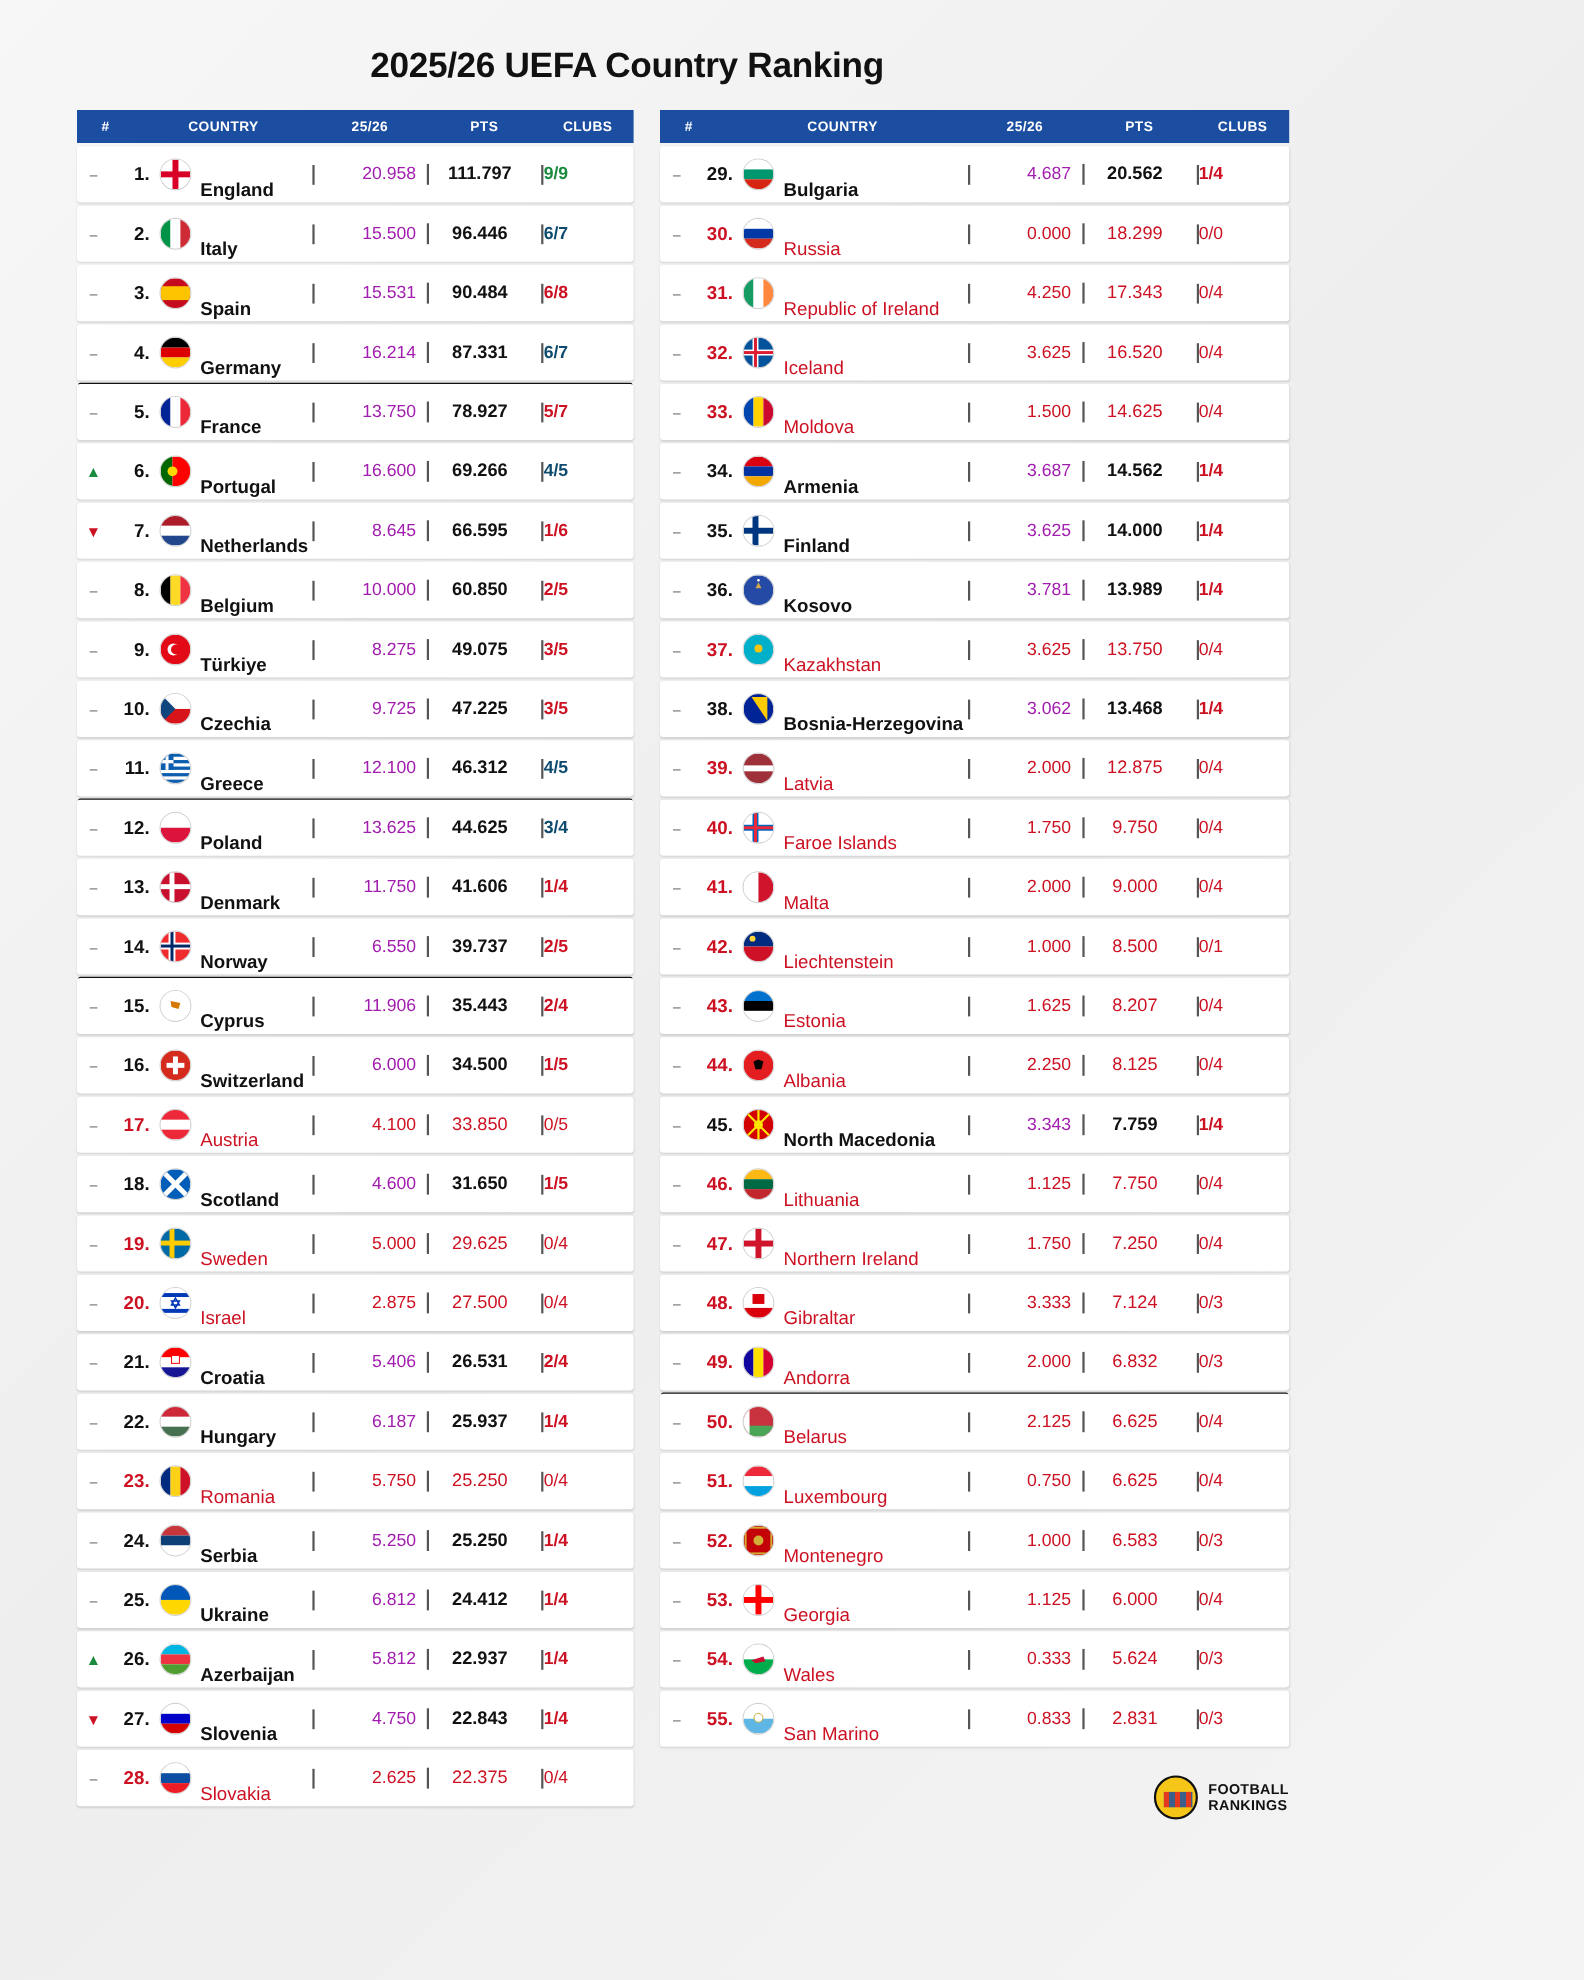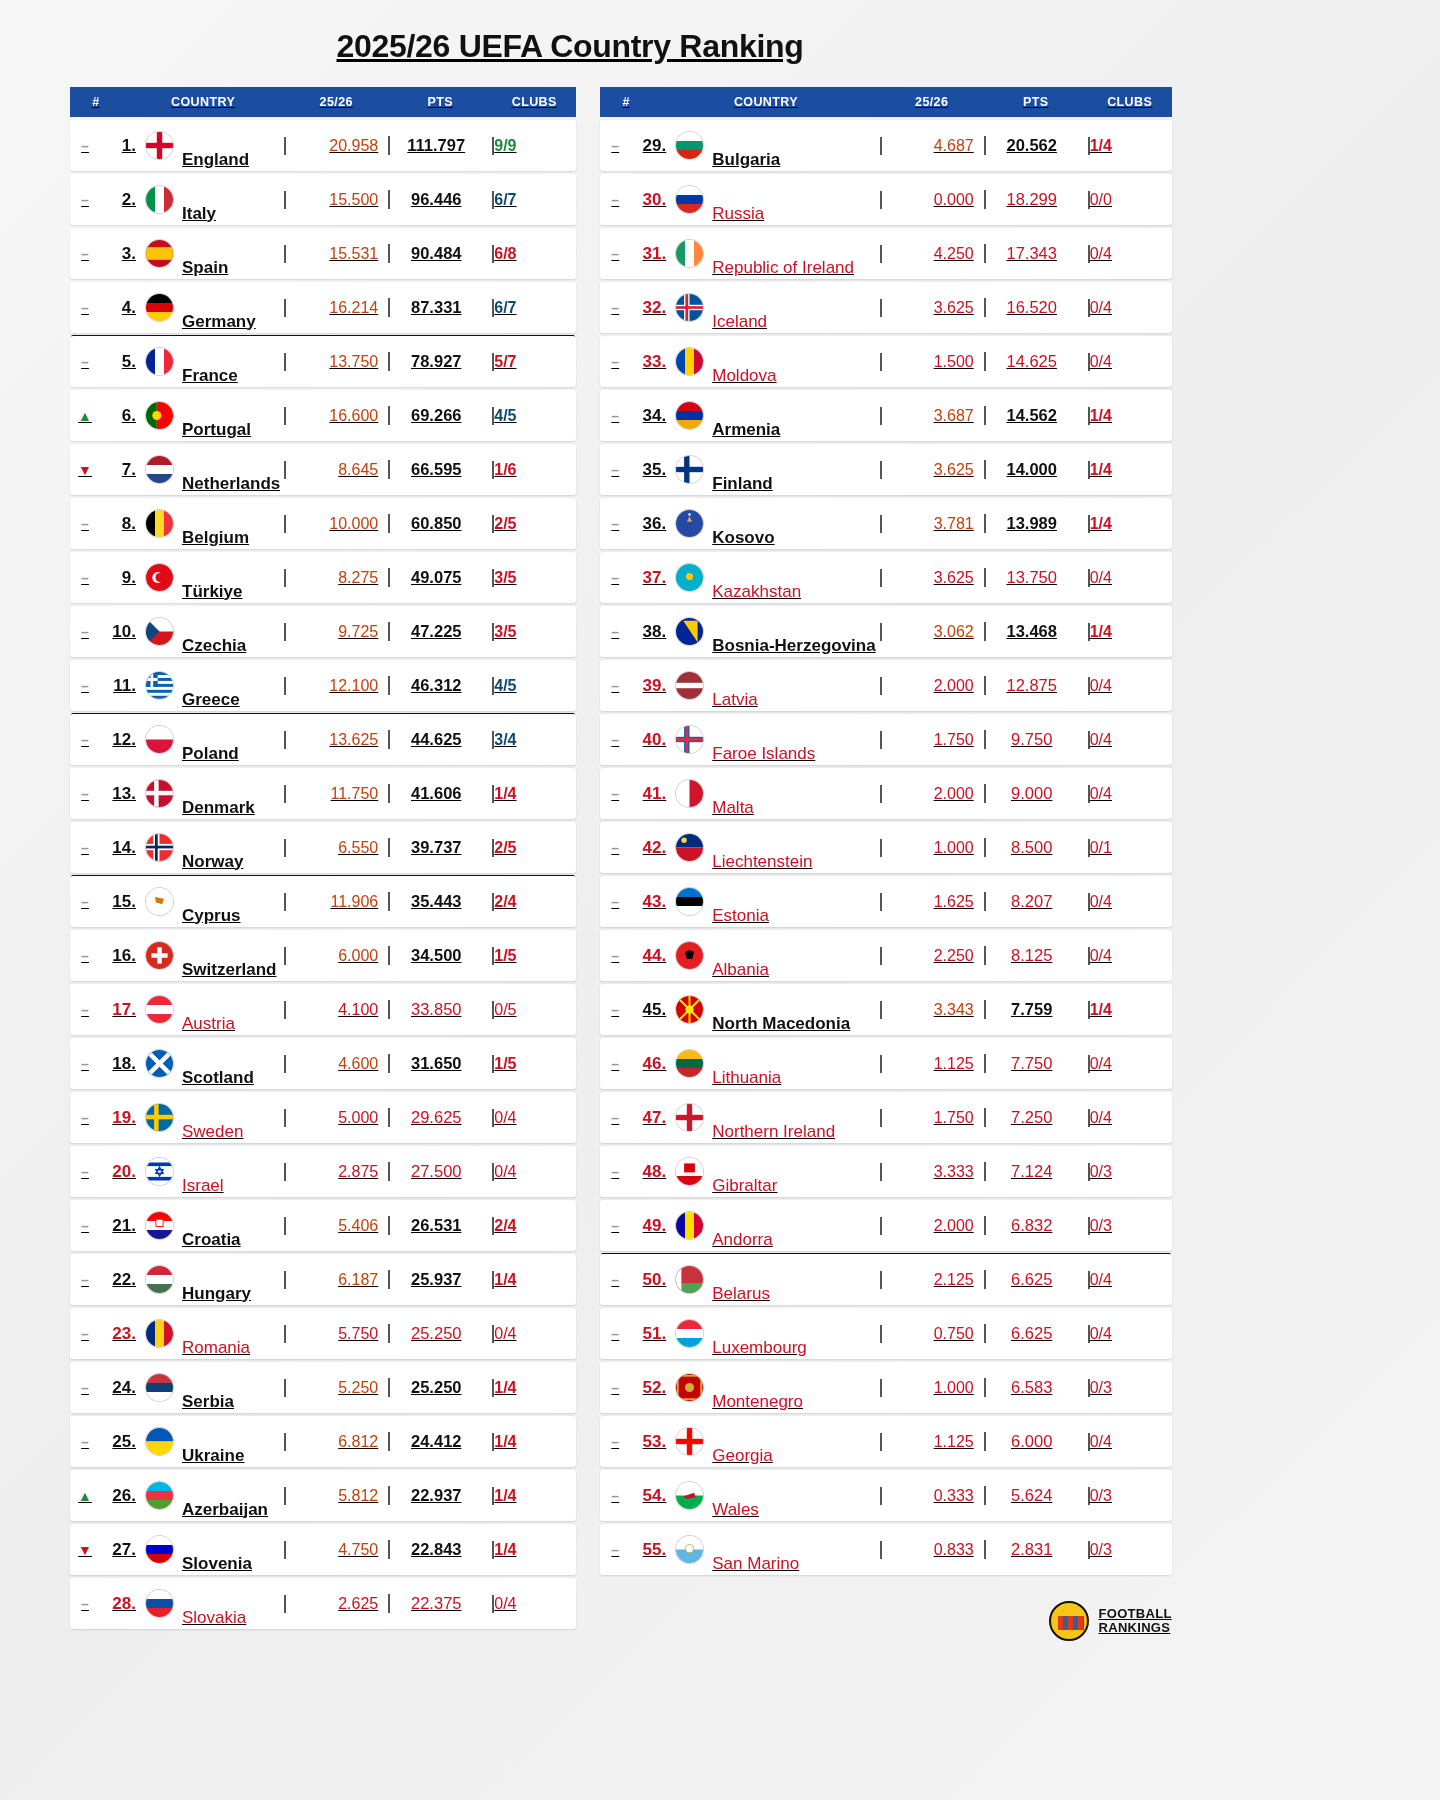--- a/index.html
+++ b/index.html
@@ -9,22 +9,21 @@
     background: #f2f2f2;
     font-family: "Liberation Sans", sans-serif;
   }
   body {
     background: linear-gradient(135deg,#f7f7f7 0%,#eeeeee 50%,#f4f4f4 100%);
     overflow: hidden;
   }
   .page {
     width: 1140px; height: 1800px;
     position: relative;
-    padding: 4px 70px;
-    text-decoration: underline;
+    padding: 17px 70px;
   }
   .title {
     text-align: center;
     font-size: 32px;
     font-weight: bold;
     color: #111;
     padding-top: 24px;
     letter-spacing: -0.3px;
   }
   .columns {
@@ -103,21 +102,21 @@
     overflow: hidden;
     font-size: 17px;
     margin-top: 28px;
   }
   .country.red { color: #cc1122; font-weight: normal; }
 
   .coef {
     width: 104px;
     text-align: right;
     padding-right: 10px;
-    color: #c2410c;
+    color: #a21caf;
     font-size: 16px;
     border-left: 2px solid #555;
     margin-left: 4px;
   }
   .coef.red { color: #cc1122; }
   .pts {
     width: 104px;
     text-align: center;
     padding-right: 10px;
     font-weight: bold;

